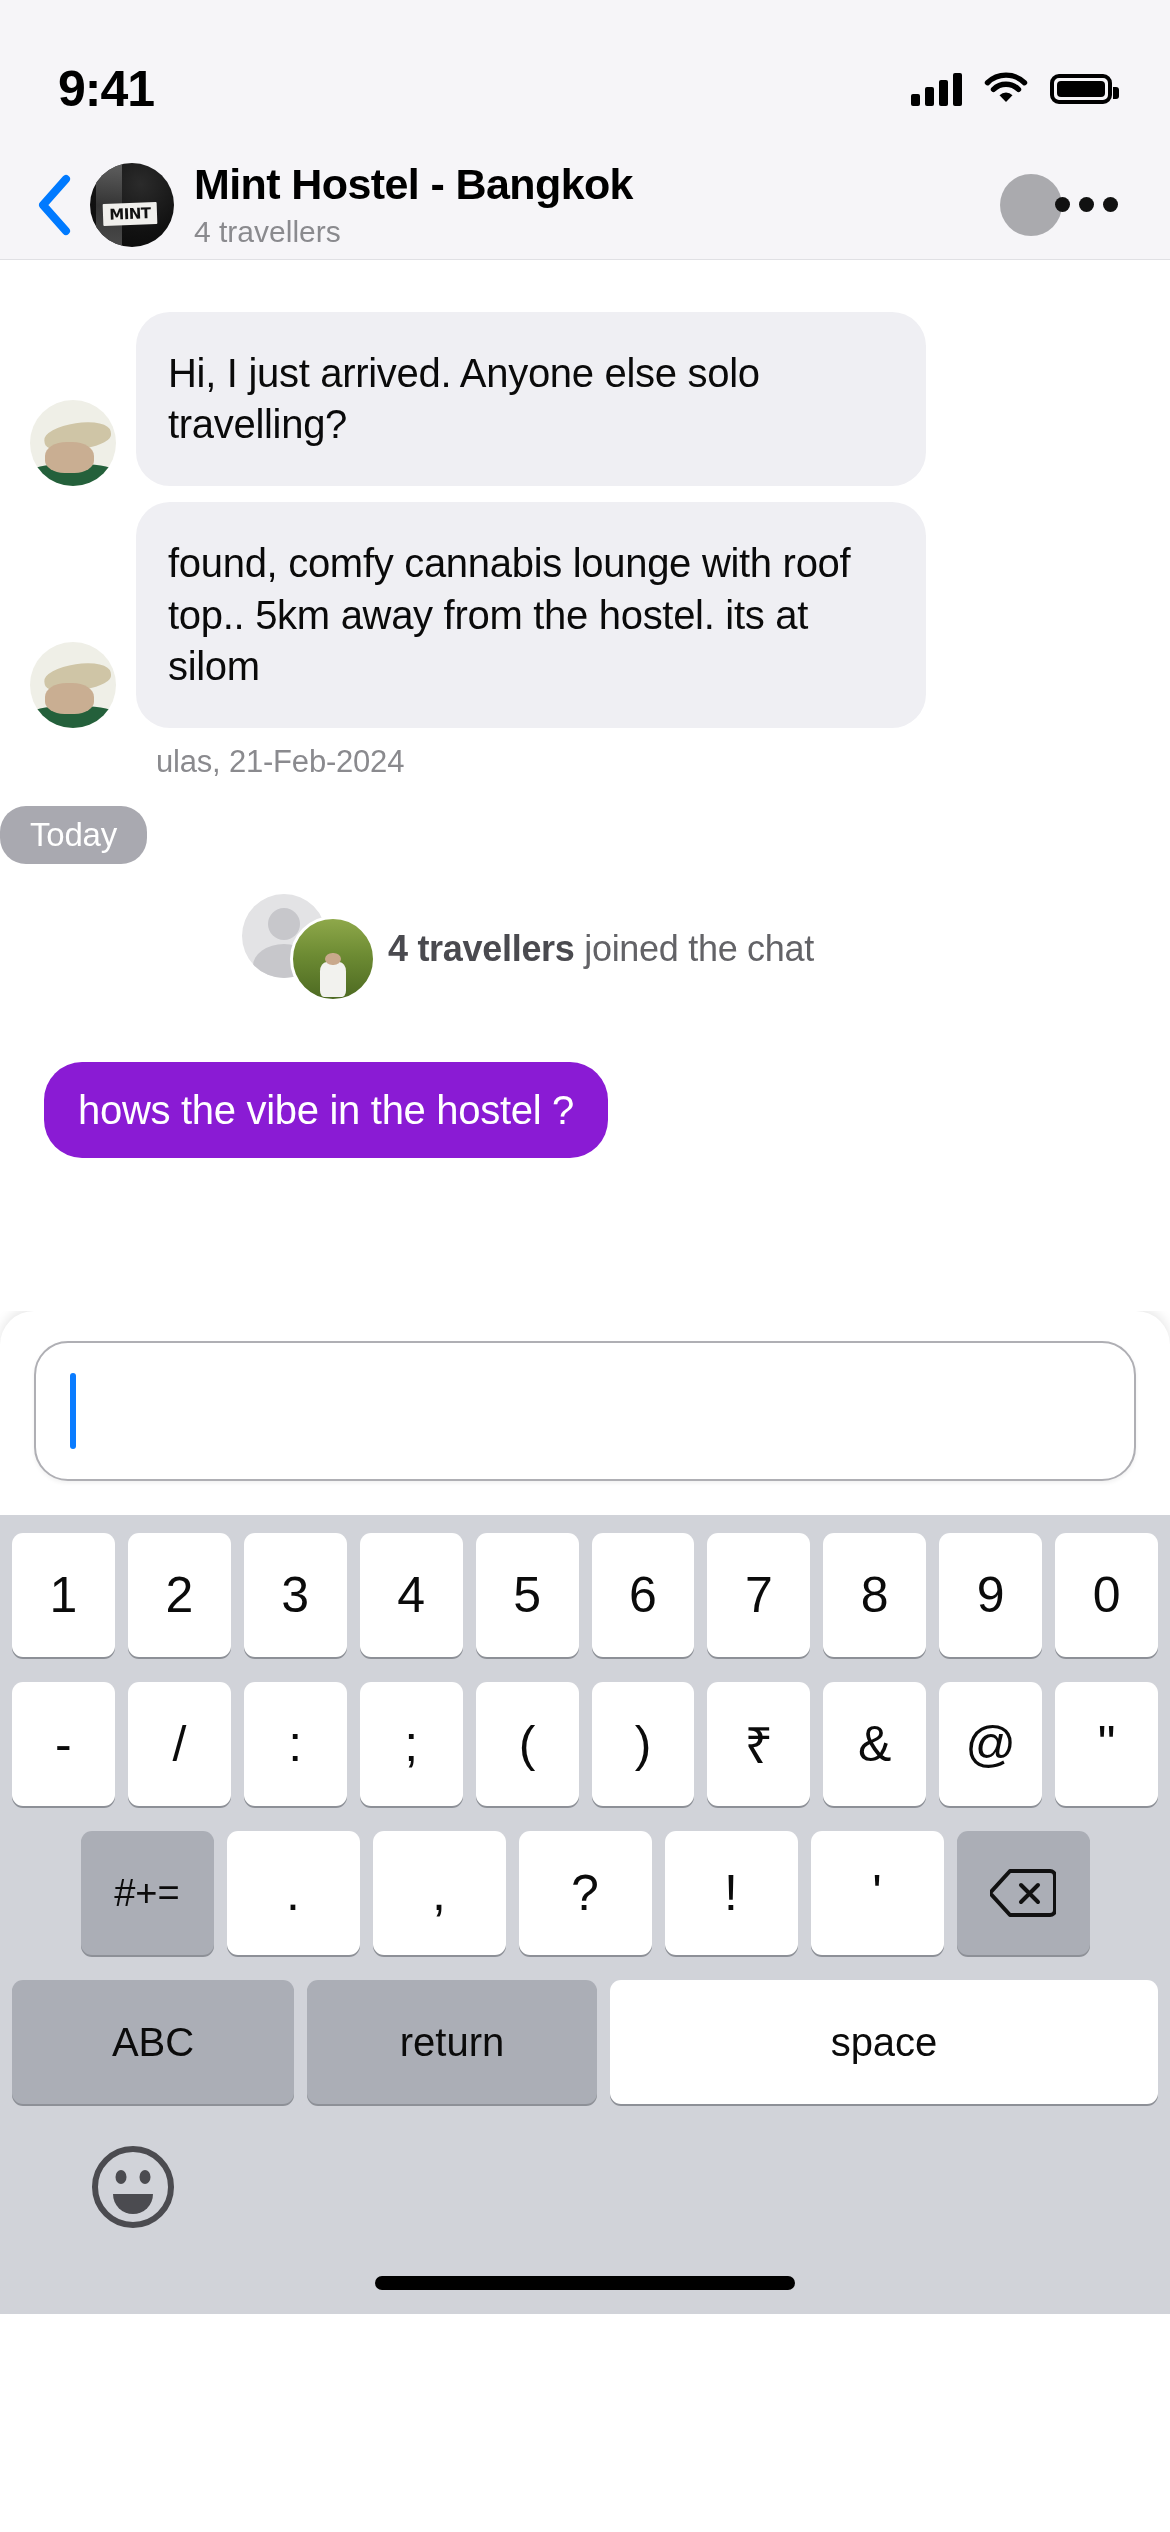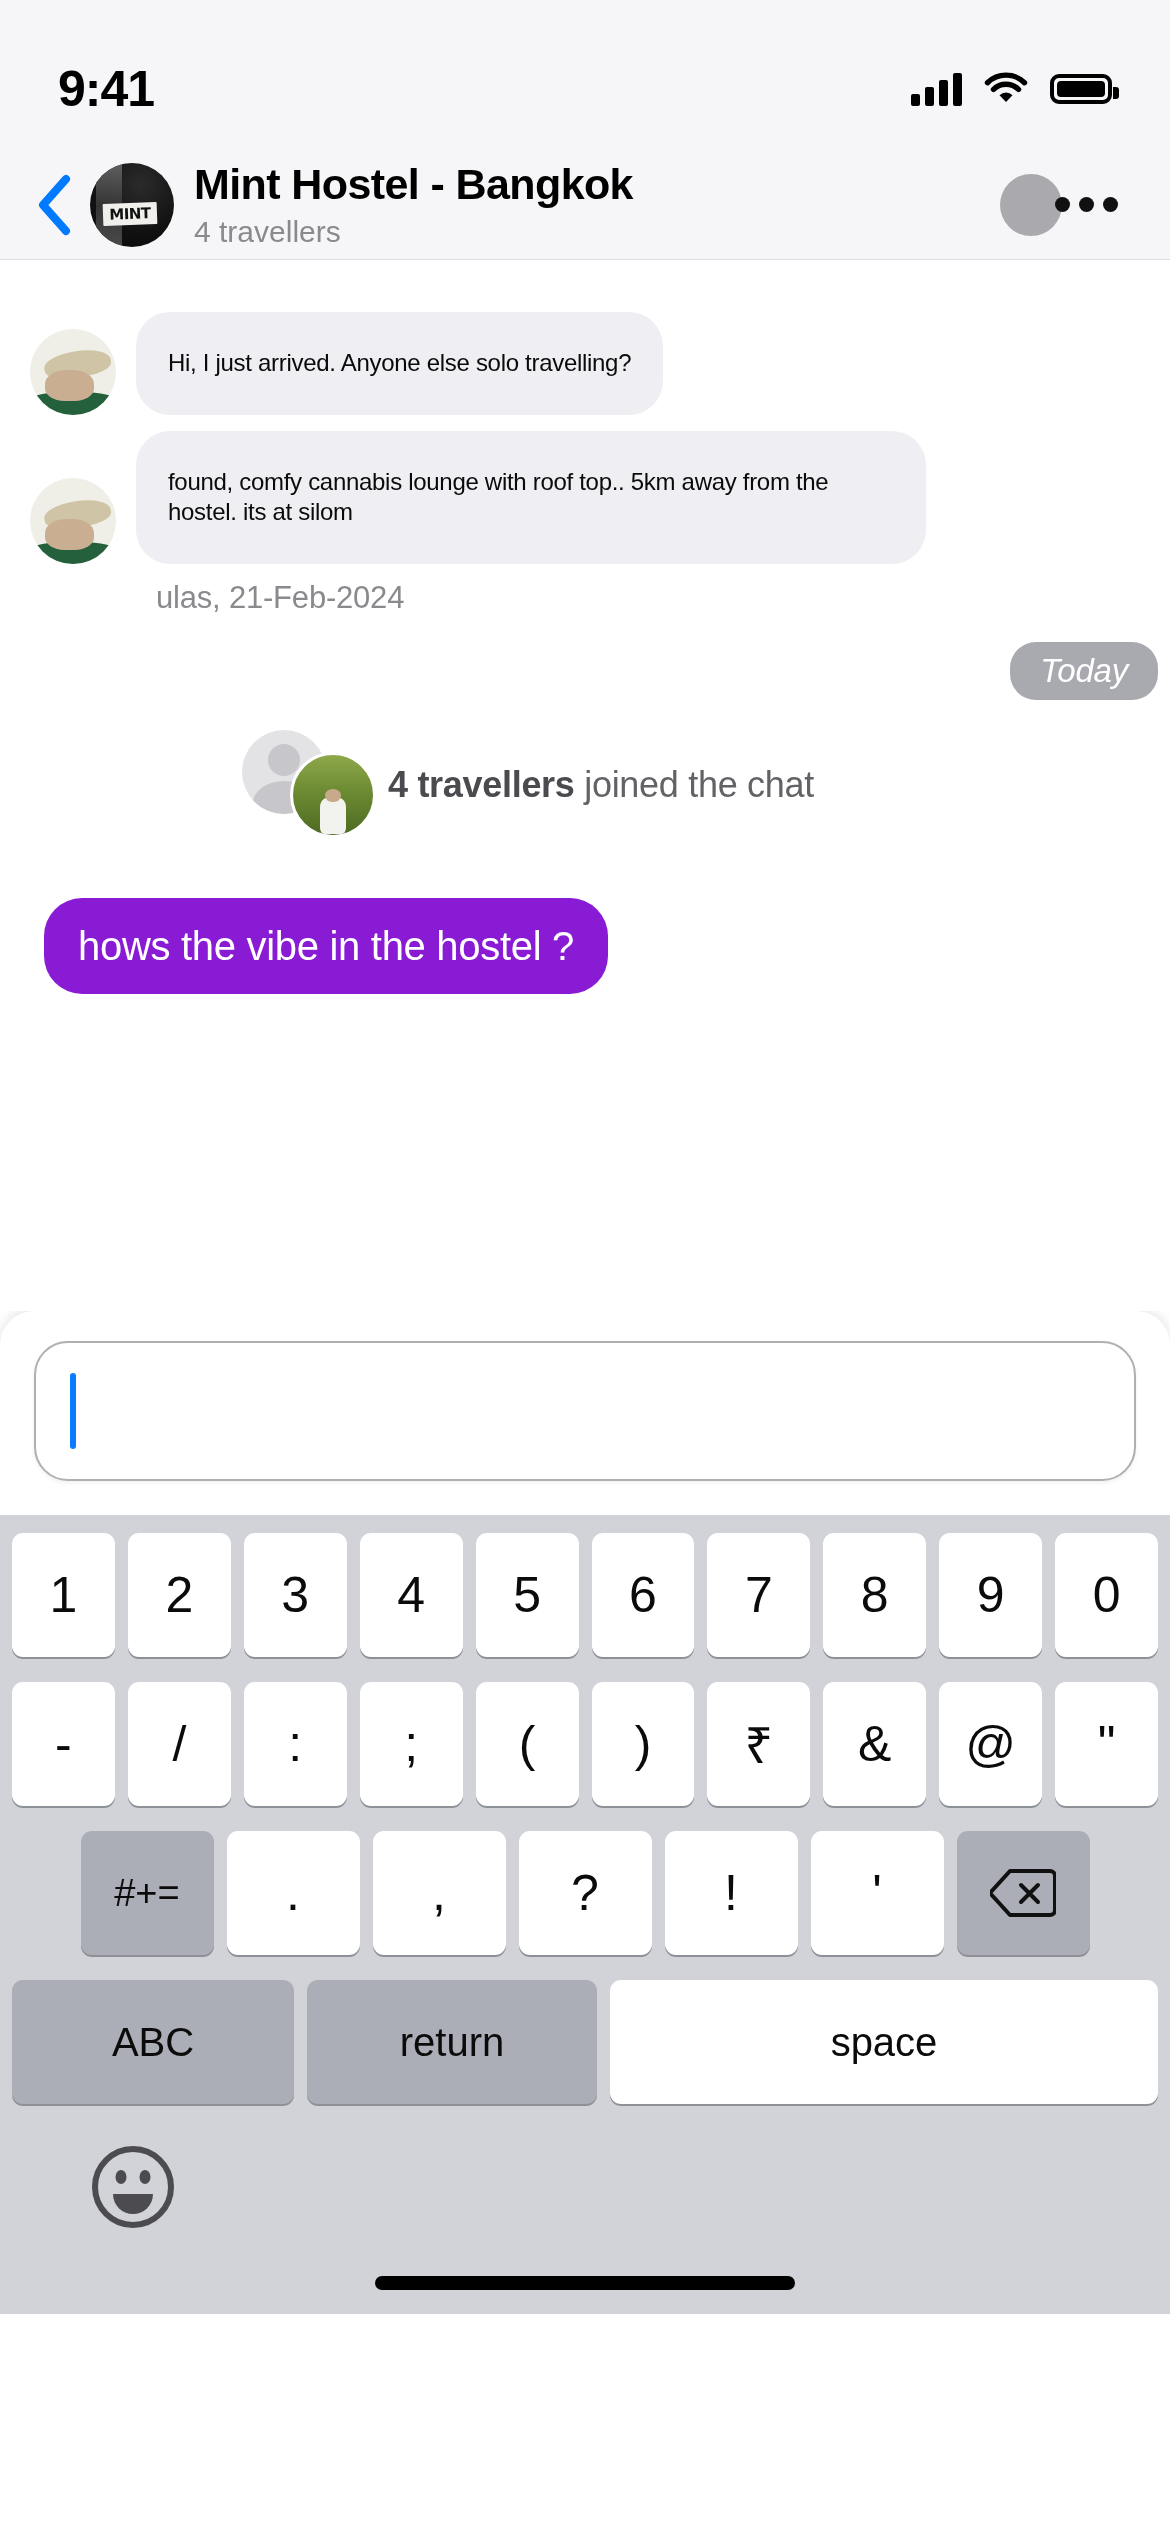--- a/index.html
+++ b/index.html
@@ -86,26 +86,26 @@
      background:#c9a98c; border-radius:50%; }
   .av-placeholder{ background:#E3E3E5; }
   .av-placeholder::before{ content:""; position:absolute; left:31%; top:17%; width:38%; height:38%;
      background:#C7C7CB; border-radius:50%; }
   .av-placeholder::after{ content:""; position:absolute; left:13%; top:60%; width:74%; height:52%;
      background:#C7C7CB; border-radius:50% 50% 0 0; }
 
   .bubble-in{
     background:#EFEFF3; color:#0A0A0A;
     border-radius:34px; padding:36px 32px;
-    font-size:24px; line-height:1.28; letter-spacing:-0.3px;
+    font-size:40px; line-height:1.28; letter-spacing:-0.3px;
     margin-left:20px; max-width:790px;
   }
   .meta-left{ font-size:31px; color:#8A8A8E; padding-left:156px; margin-top:6px; margin-bottom:26px; letter-spacing:-0.2px; }
 
-  .day-wrap{ display:flex; justify-content:flex-end; margin:24px 12px 30px 0;font-style:italic; }
+  .day-wrap{ display:flex; justify-content:flex-start; margin:24px 4px 30px 0; }
   .day-pill{
     background:#A9A9B0; color:#fff; font-size:33px;
     padding:10px 30px; border-radius:26px; letter-spacing:-0.2px;
   }
 
   .join-row{ display:flex; align-items:center; padding:0 42px 0 242px; margin-bottom:58px; }
   .join-avatars{ position:relative; width:124px; height:110px; flex:none; }
   .join-avatars .a1{ position:absolute; left:0; top:0; width:84px; height:84px; border-radius:50%; overflow:hidden; }
   .join-avatars .a2{ position:absolute; left:48px; top:22px; width:86px; height:86px; border-radius:50%;
       overflow:hidden; border:3px solid #fff; }

